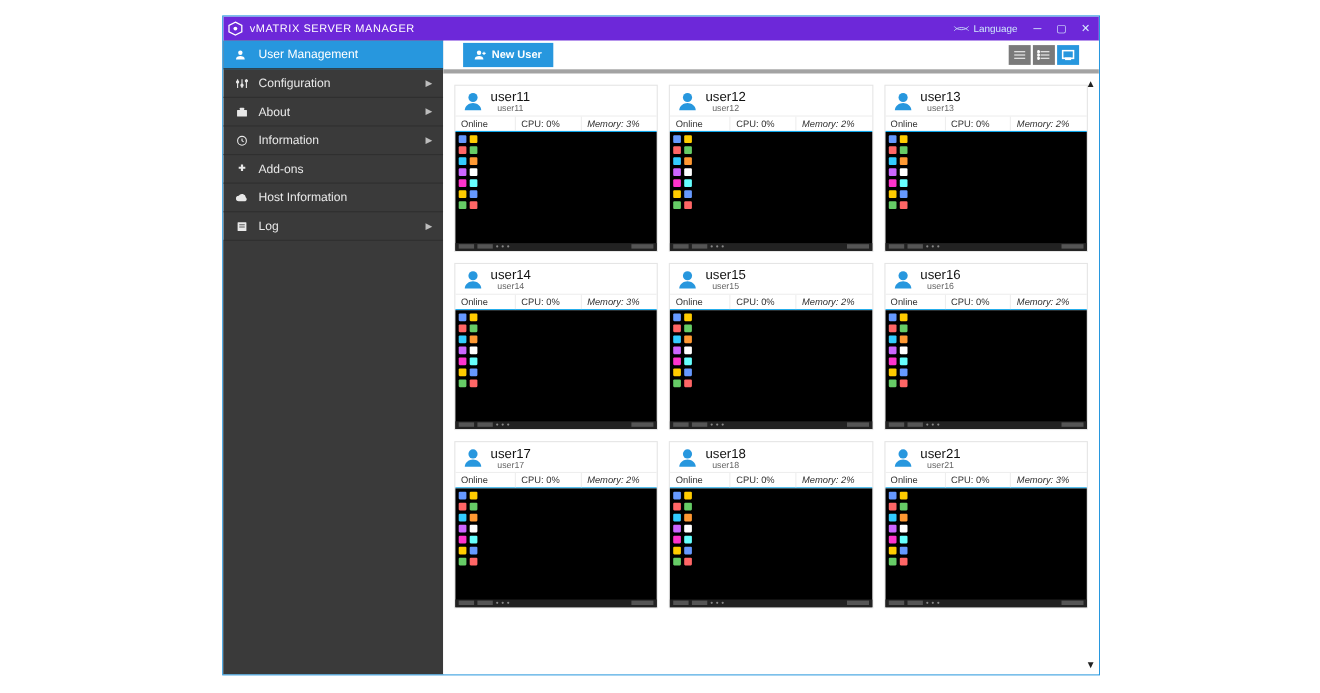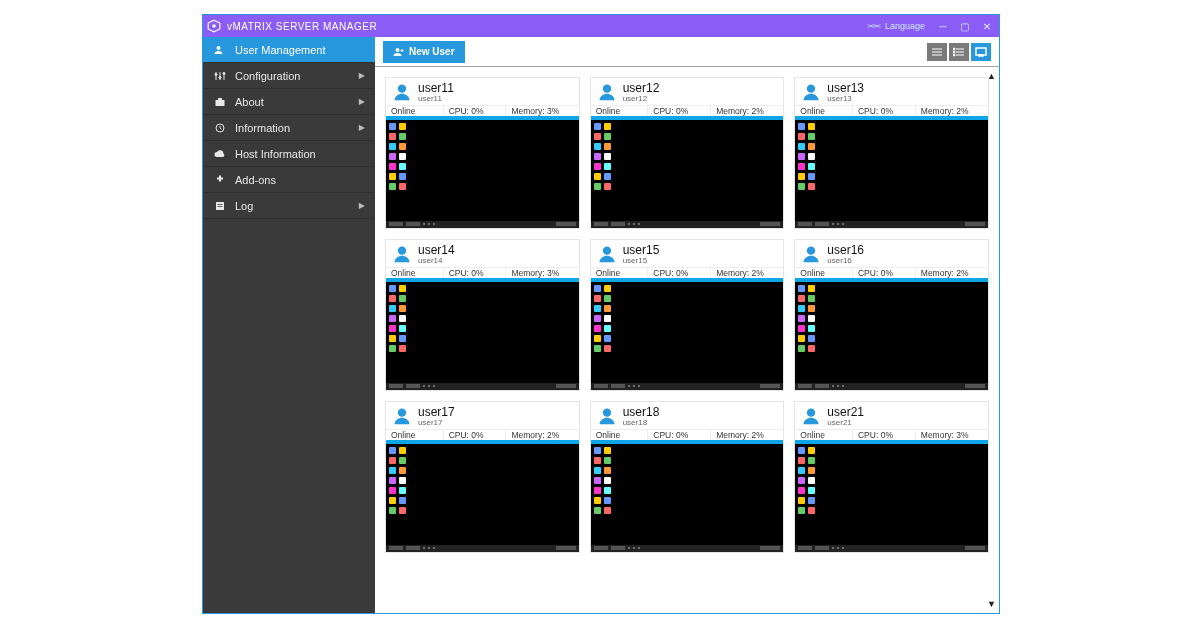--- a/index.html
+++ b/index.html
@@ -14,53 +14,53 @@
     left: 202px; top: 14px;
     width: 798px; height: 600px;
     border: 1px solid #2797de;
     display: flex; flex-direction: column;
     background: #fff;
     overflow: hidden;
   }
   
   .titlebar {
     height: 22px;
-    background: #8b5cf6;
+    background: #6d28d9;
     display: flex; align-items: center;
     color: #fff; font-size: 10px;
     padding: 0 4px; gap: 6px;
   }
   .titlebar .logo { width: 14px; height: 14px; display:flex;align-items:center;justify-content:center; }
   .titlebar .title { letter-spacing: .5px; font-weight: 500; }
   .titlebar .spacer { flex: 1; }
   .titlebar .lang { font-size: 9px; color: #cfe9fb; padding-right: 4px; }
   .tbtn { width: 16px; height: 16px; display:flex;align-items:center;justify-content:center; color:#d8eefd; font-size:10px; cursor:pointer; }
   
   .body { flex: 1; display: flex; min-height: 0; }
   .sidebar {
-    width: 172px; background: #3a3a3a;
+    width: 200px; background: #3a3a3a;
     display: flex; flex-direction: column;
     font-size: 11px;
   }
   .navitem {
     display: flex; align-items: center;
     height: 26px; padding: 0 10px;
     color: #e8e8e8; cursor: pointer; gap: 8px;
     border-bottom: 1px solid #2f2f2f;
   }
   .navitem.active { background: #2797de; color: #fff; }
   .navitem .nicon { width: 14px; display:flex;align-items:center;justify-content:center; color:#e8e8e8; }
   .navitem.active .nicon { color:#fff; }
   .navitem .arrow { margin-left:auto; font-size:8px; color:#bdbdbd; }
   .sidebar .fill { flex:1; background:#3a3a3a; }
   
   .main { flex:1; position:relative; background:#fff; display:flex; flex-direction:column; min-width:0; }
   .toolbar {
-    height: 30px; display:flex; align-items:center; padding: 4px 8px; gap:22px;
-    border-bottom: 1px solid #a3a3a3;
+    height: 30px; display:flex; align-items:center; padding: 4px 18px; gap:22px;
+    border-bottom: 4px solid #a3a3a3;
   }
   .newuser {
     background:#2797de; color:#fff; border:none;
     height:22px; padding: 0 10px; font-size:10px; font-weight:600;
     display:flex; align-items:center; gap:4px; cursor:pointer;
   }
   .viewbtns { margin-left:auto; display:flex; gap:2px; }
   .viewbtn {
     width:20px; height:18px; background:#7a7a7a; display:flex;align-items:center;justify-content:center;
     cursor:pointer;
@@ -80,34 +80,34 @@
   .scroll-up, .scroll-down {
     position:absolute; right:2px; width:10px; height:10px; font-size:9px; color:#222; cursor:pointer;
   }
   .scroll-up { top:34px; }
   .scroll-down { bottom:4px; }
   
   .card {
     border:1px solid #e5e5e5; background:#fff;
     display:flex; flex-direction:column;
   }
-  .card-head { display:flex; align-items:center; padding:4px 6px 2px 6px; gap:6px; }
+  .card-head { display:flex; align-items:center; padding:4px 6px 2px 6px; gap:6px;text-align:center; }
   .avatar { width:20px; height:20px; }
   .card-head .names { display:flex; flex-direction:column; line-height:1.05; }
   .card-head .uname { font-size:12px; font-weight:400; color:#111; }
   .card-head .usub { font-size:8px; color:#666; }
   .card-stats {
-    display:flex; border-top:1px solid #eee; border-bottom:4px solid #0ea5e9;
+    display:flex; border-top:1px solid #eee; border-bottom:1px solid #0ea5e9;
     font-size:8.5px; color:#333; height:15px;
   }
   .card-stats > div { padding:1px 5px; display:flex;align-items:center; white-space:nowrap;}
   .card-stats > div + div { border-left:1px solid #eee; }
   .card-stats .stat-status{ flex:0.9;}
   .card-stats .stat-cpu{ flex:1;}
-  .card-stats .stat-mem{ flex:1.2;}
+  .card-stats .stat-mem{ flex:1.2;font-style:italic;}
   .thumb {
     background:#000; height:108px; position:relative;
   }
   .thumb .iconcol { position:absolute; left:3px; top:3px; display:grid; grid-template-columns:7px 7px; grid-auto-rows:7px; gap:3px; }
   .thumb .iconcol .ic { width:7px; height:7px; border-radius:1px; }
   .thumb .taskbar { position:absolute; left:0; bottom:0; right:0; height:7px; background:#222; display:flex; align-items:center; gap:3px; padding:0 3px;}
   .thumb .taskbar .tb { width:14px; height:4px; background:#555; }
   .thumb .taskbar .tbd { width:2px; height:2px; background:#888; border-radius:50%; }
   .thumb .taskbar .sp { flex:1; }
   
@@ -180,32 +180,32 @@
               <circle cx="12" cy="12" r="8"></circle>
               <path d="M12 8v4l3 2"></path>
             </svg>
           </span>
         <span>Information</span>
         <span class="arrow">▶</span>
       </div>
       <div class="navitem">
         <span class="nicon">
             <svg width="12" height="12" viewBox="0 0 24 24" fill="currentColor">
-              <path d="M6 18a5 5 0 010-10 7 7 0 0113 3 4 4 0 01-1 7H6z"></path>
+              <path d="M10 3h4v4h4v4h-4v4h-4v-4H6V7h4z"></path>
             </svg>
           </span>
-        <span>Host Information</span>
+        <span>Add-ons</span>
       </div>
       <div class="navitem">
         <span class="nicon">
             <svg width="12" height="12" viewBox="0 0 24 24" fill="currentColor">
-              <path d="M10 3h4v4h4v4h-4v4h-4v-4H6V7h4z"></path>
+              <path d="M6 18a5 5 0 010-10 7 7 0 0113 3 4 4 0 01-1 7H6z"></path>
             </svg>
           </span>
-        <span>Add-ons</span>
+        <span>Host Information</span>
       </div>
       <div class="navitem">
         <span class="nicon">
             <svg width="12" height="12" viewBox="0 0 24 24" fill="currentColor">
               <rect x="4" y="4" width="16" height="16" rx="1"></rect>
               <rect x="7" y="8" width="10" height="1.5" fill="#3a3a3a"></rect>
               <rect x="7" y="12" width="10" height="1.5" fill="#3a3a3a"></rect>
             </svg>
           </span>
         <span>Log</span>

